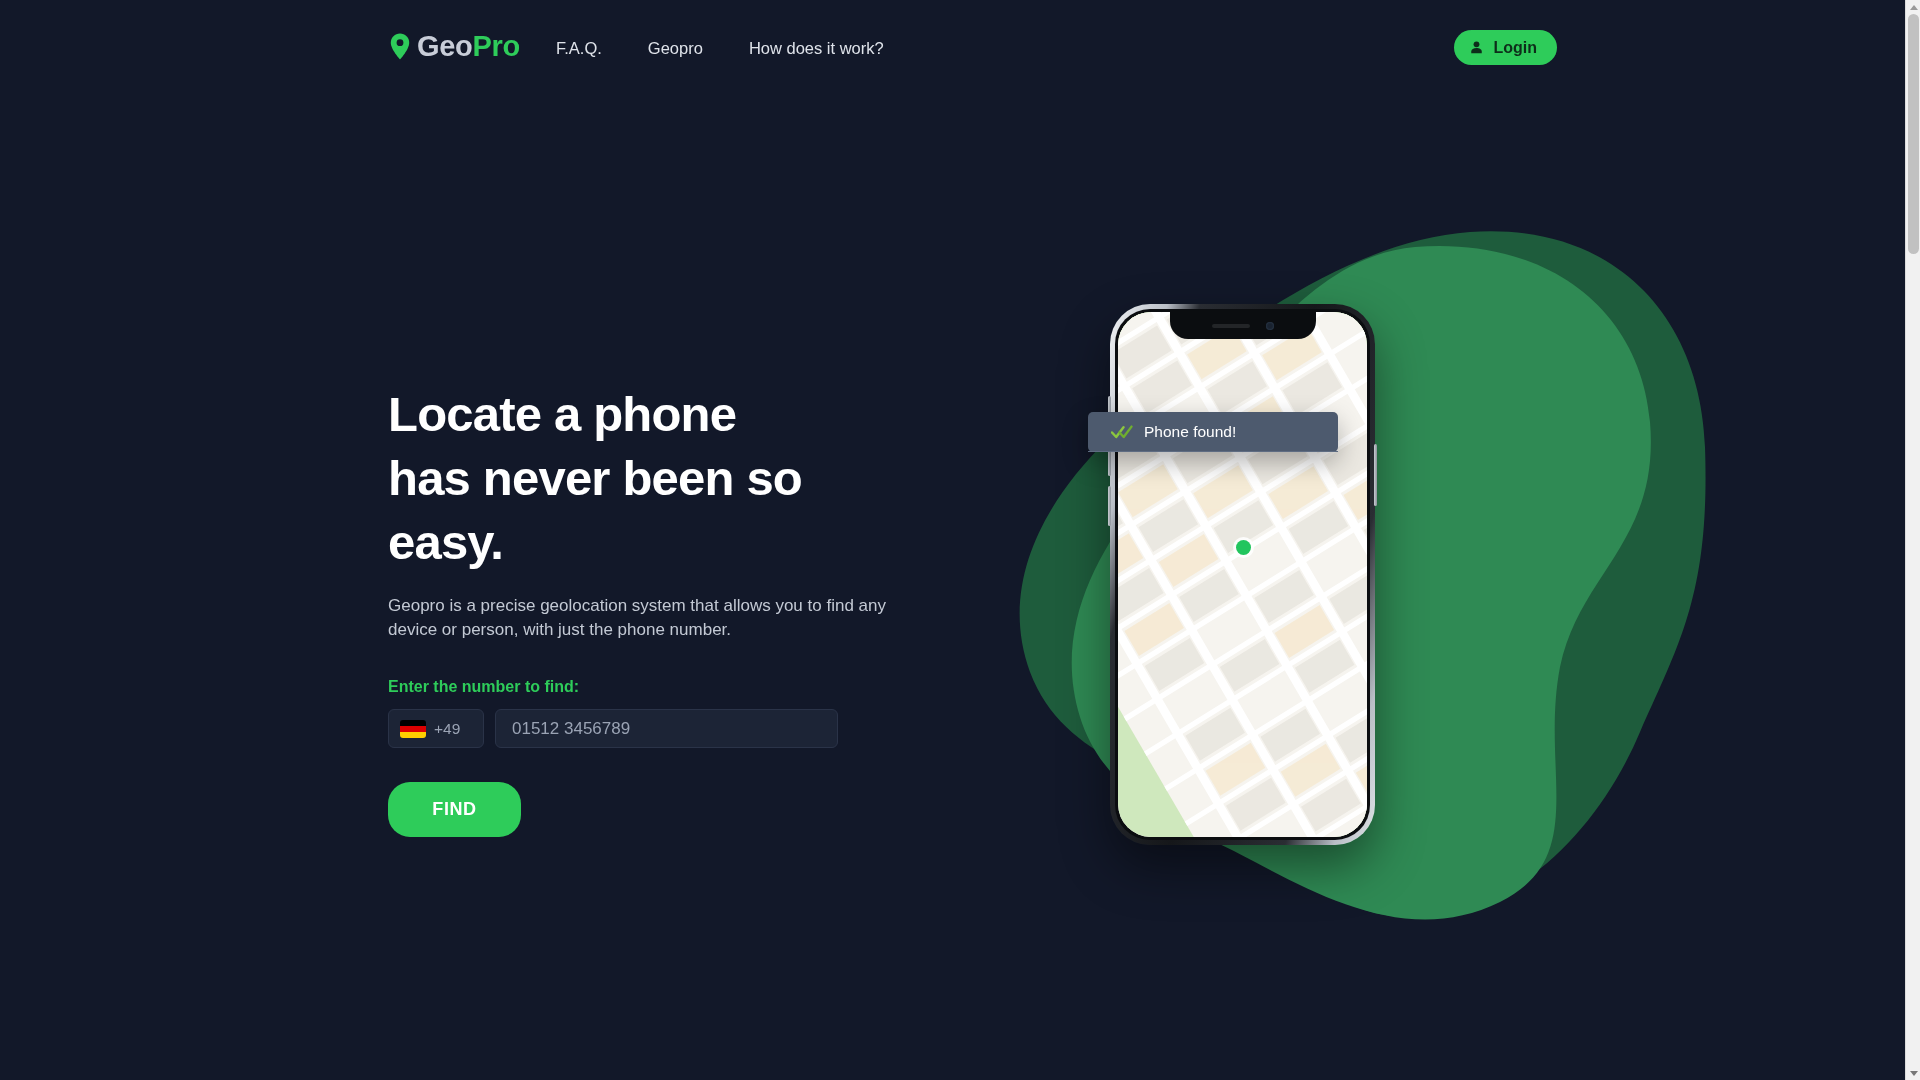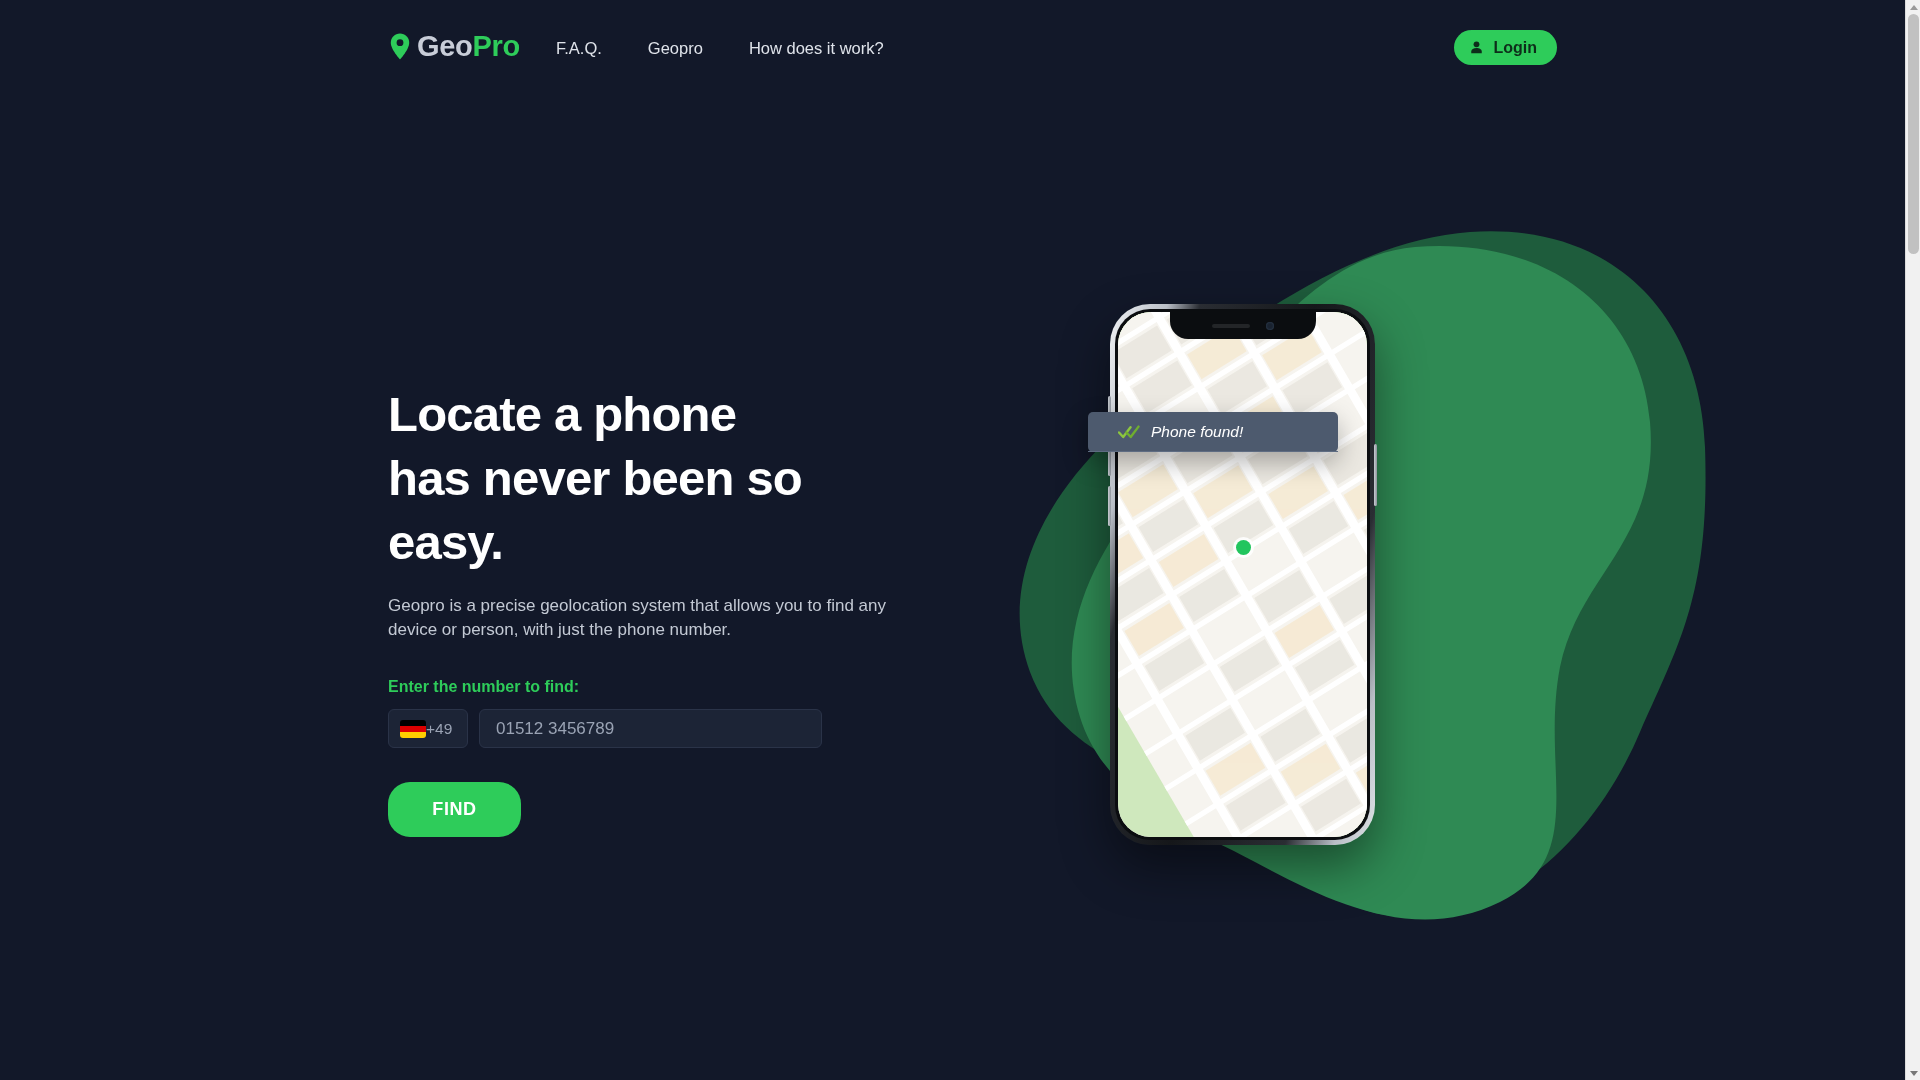--- a/index.html
+++ b/index.html
@@ -172,27 +172,28 @@
     margin-bottom: 13px;
   }
 
   .phone-row {
     display: flex;
     align-items: center;
     gap: 11px;
     margin-bottom: 34px;
   }
   .country-select {
-    width: 80px;
+    width: 96px;
     height: 39px;
     background: #1c2436;
     border: 1px solid #2a3348;
     border-radius: 6px;
     display: flex;
     align-items: center;
+    gap: 8px;
     padding: 0 11px;
     cursor: pointer;
   }
   .flag {
     width: 26px;
     height: 18px;
     border-radius: 3px;
     overflow: hidden;
     flex-shrink: 0;
     display: block;
@@ -315,23 +316,22 @@
     width: 250px;
     background: #4d5a6e;
     border-radius: 5px;
     z-index: 10;
     box-shadow: 0 10px 26px rgba(0,0,0,0.3);
   }
   .notif-head {
     display: flex;
     align-items: center;
     gap: 11px;
-    padding: 12px 14px 11px 30px;
+    padding: 12px 14px 11px 23px;
     border-bottom: 1px solid #5e6c82;
-    font-style: italic;
   }
   .check-icon { width: 22px; height: 16px; display: block; flex-shrink: 0; }
   .notif-title {
     color: #ffffff;
     font-size: 15.5px;
     line-height: 1;
   }
   .notif-body {
     padding: 10px 14px 13px 14px;
     color: #e5e9ef;

